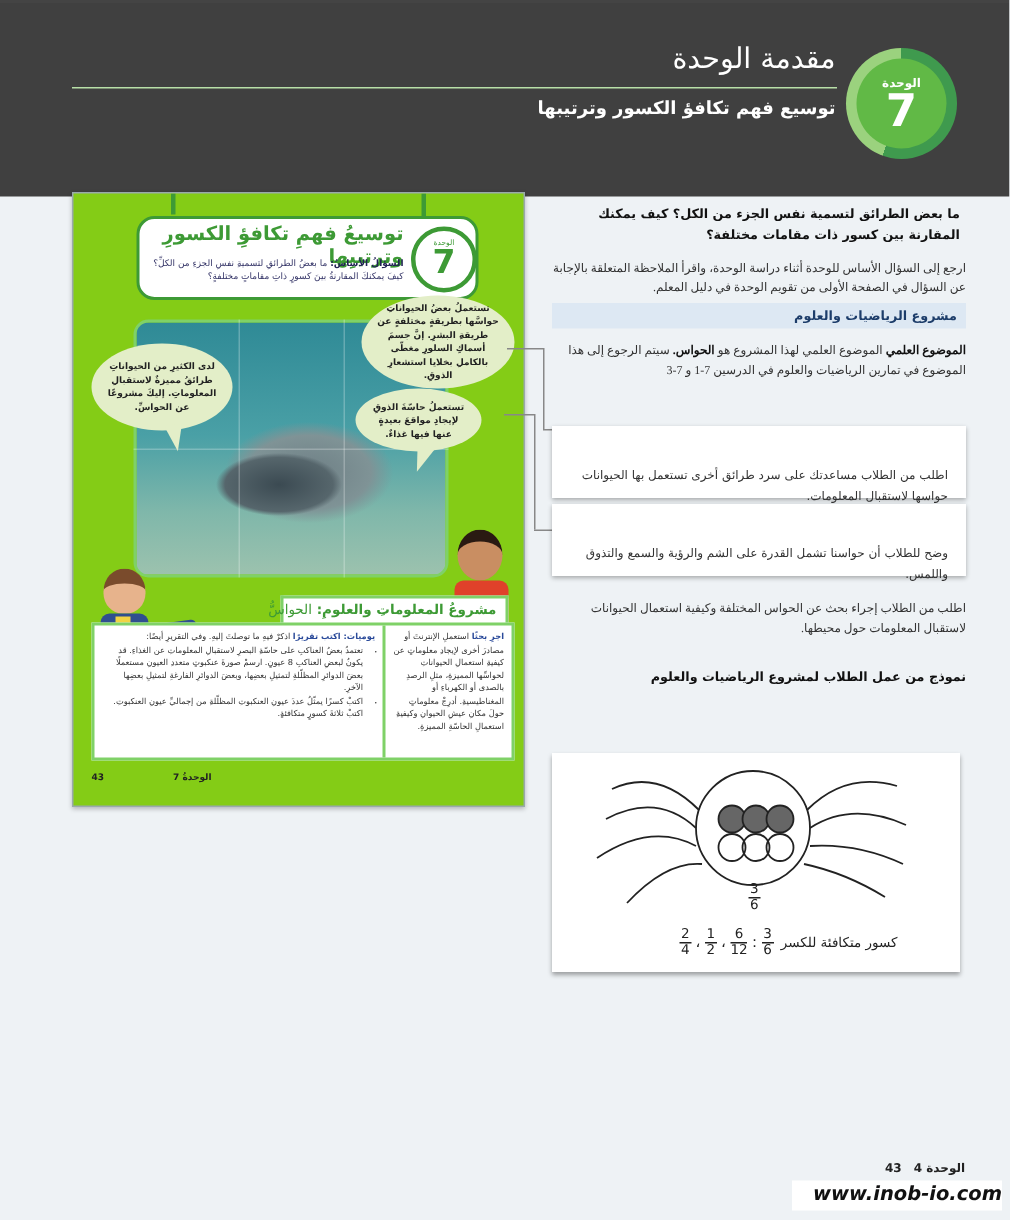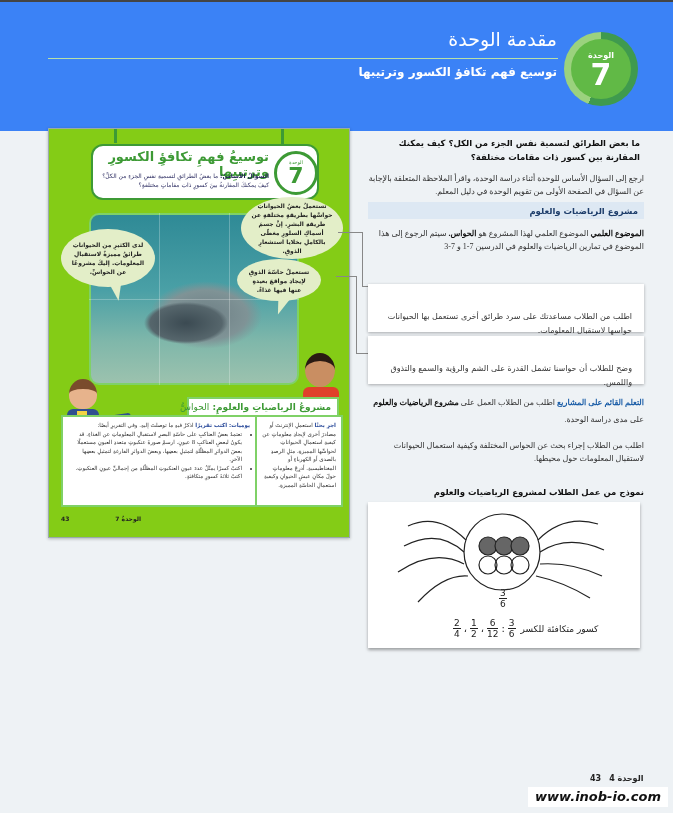--- a/index.html
+++ b/index.html
@@ -6,21 +6,21 @@
     html, body { width: 673px; height: 813px; overflow: hidden; }
     body {
       background: #eef2f5;
       font-family: "DejaVu Sans", "Liberation Sans", sans-serif;
       position: relative;
       color: #222;
     }
     .topbar { position: absolute; left: 0; top: 0; width: 673px; height: 2px; background: #444; }
     .header {
       position: absolute; left: 0; top: 2px; width: 673px; height: 129px;
-      background: #3b82f6;
+      background: #404040;
     }
     .header-rule {
       position: absolute; left: 48px; top: 56px; width: 510px; height: 1px;
       background: #b8e0a8;
     }
     .header-title {
       position: absolute; right: 116px; top: 26px;
       direction: rtl; color: #fff; font-size: 19px; font-weight: normal;
     }
     .header-subtitle {
@@ -163,21 +163,21 @@
     }
     .spider-frac { position: absolute; left: 130px; top: 86px; }
 
     .page-footer {
       position: absolute; left: 590px; top: 774px; direction: rtl;
       font-size: 8px; font-weight: bold; color: #222; display: flex; gap: 8px;
     }
     .watermark {
       position: absolute; left: 528px; top: 787px; width: 140px; height: 20px;
       background: #fff; font-family: "DejaVu Sans", sans-serif; font-style: italic; font-weight: bold;
-      font-size: 13px; color: #111; text-align: center; line-height: 20px;
+      font-size: 13px; color: #111; text-align: right; line-height: 20px;
     }
   </style>
 </head>
 <body>
 
 <div class="topbar"></div>
 
 <div class="header">
   <div class="header-rule"></div>
   <div class="header-title">مقدمة الوحدة</div>
@@ -226,21 +226,21 @@
       <div class="legs"></div>
       <div class="arm"></div>
   </div>
   <div class="char-girl">
     <div class="head"></div>
       <div class="body"></div>
       <div class="legs"></div>
   </div>
 
   <div class="sp-project-tab">
-    <span>مشروعُ الرياضياتِ والعلومِ:</span>
+    <span>مشروعُ المعلوماتِ والعلومِ:</span>
     <span class="plain">الحواسُّ</span>
   </div>
   <div class="sp-project-box">
     <div class="sp-col-right">
       <b>اجرِ بحثًا</b>
       <span>استعملِ الإنترنتَ أو مصادرَ أخرى لإيجادِ معلوماتٍ عن كيفيةِ استعمالِ الحيواناتِ لحواسِّها المميزةِ، مثلِ الرصدِ بالصدى أو الكهرباءِ أو المغناطيسيةِ. أدرِجْ معلوماتٍ حولَ مكانِ عيشِ الحيوانِ وكيفيةِ استعمالِ الحاسّةِ المميزةِ.</span>
     </div>
     <div class="sp-col-left">
       <b>يوميات: اكتب تقريرًا</b>
       <span>اذكرْ فيهِ ما توصلتَ إليهِ. وفي التقريرِ أيضًا:</span>
@@ -272,26 +272,20 @@
     <span>الموضوع العلمي لهذا المشروع هو</span>
     <b>الحواس.</b>
     <span>سيتم الرجوع إلى هذا الموضوع في تمارين الرياضيات والعلوم في الدرسين 7-1 و 7-3</span>
   </div>
 </div>
 
 <div class="callout" style="left:368px;top:284px;width:276px;height:48px;">اطلب من الطلاب مساعدتك على سرد طرائق أخرى تستعمل بها الحيوانات حواسها لاستقبال المعلومات.</div>
 <div class="callout" style="left:368px;top:336px;width:276px;height:48px;">وضح للطلاب أن حواسنا تشمل القدرة على الشم والرؤية والسمع والتذوق واللمس.</div>
 
 <div class="right-col" style="top:390px;">
-  <div class="para" style="line-height:17px;">
-    <span class="blue-b">التعلم القائم على المشاريع</span>
-    <span>اطلب من الطلاب العمل على</span>
-    <b>مشروع الرياضيات والعلوم</b>
-    <span>على مدى دراسة الوحدة.</span>
-  </div>
   <div style="padding-top:8px;">
     <div class="para" style="padding-top:1px;">اطلب من الطلاب إجراء بحث عن الحواس المختلفة وكيفية استعمال الحيوانات لاستقبال المعلومات حول محيطها.</div>
   </div>
   <div class="sample-title" style="padding-top:20px;">نموذج من عمل الطلاب لمشروع الرياضيات والعلوم</div>
 </div>
 
 <div class="sample-box">
   <svg width="272" height="146" viewBox="0 0 272 146">
     <g fill="none" stroke="#222" stroke-width="1.2">
       <circle cx="134" cy="50" r="38"></circle>

